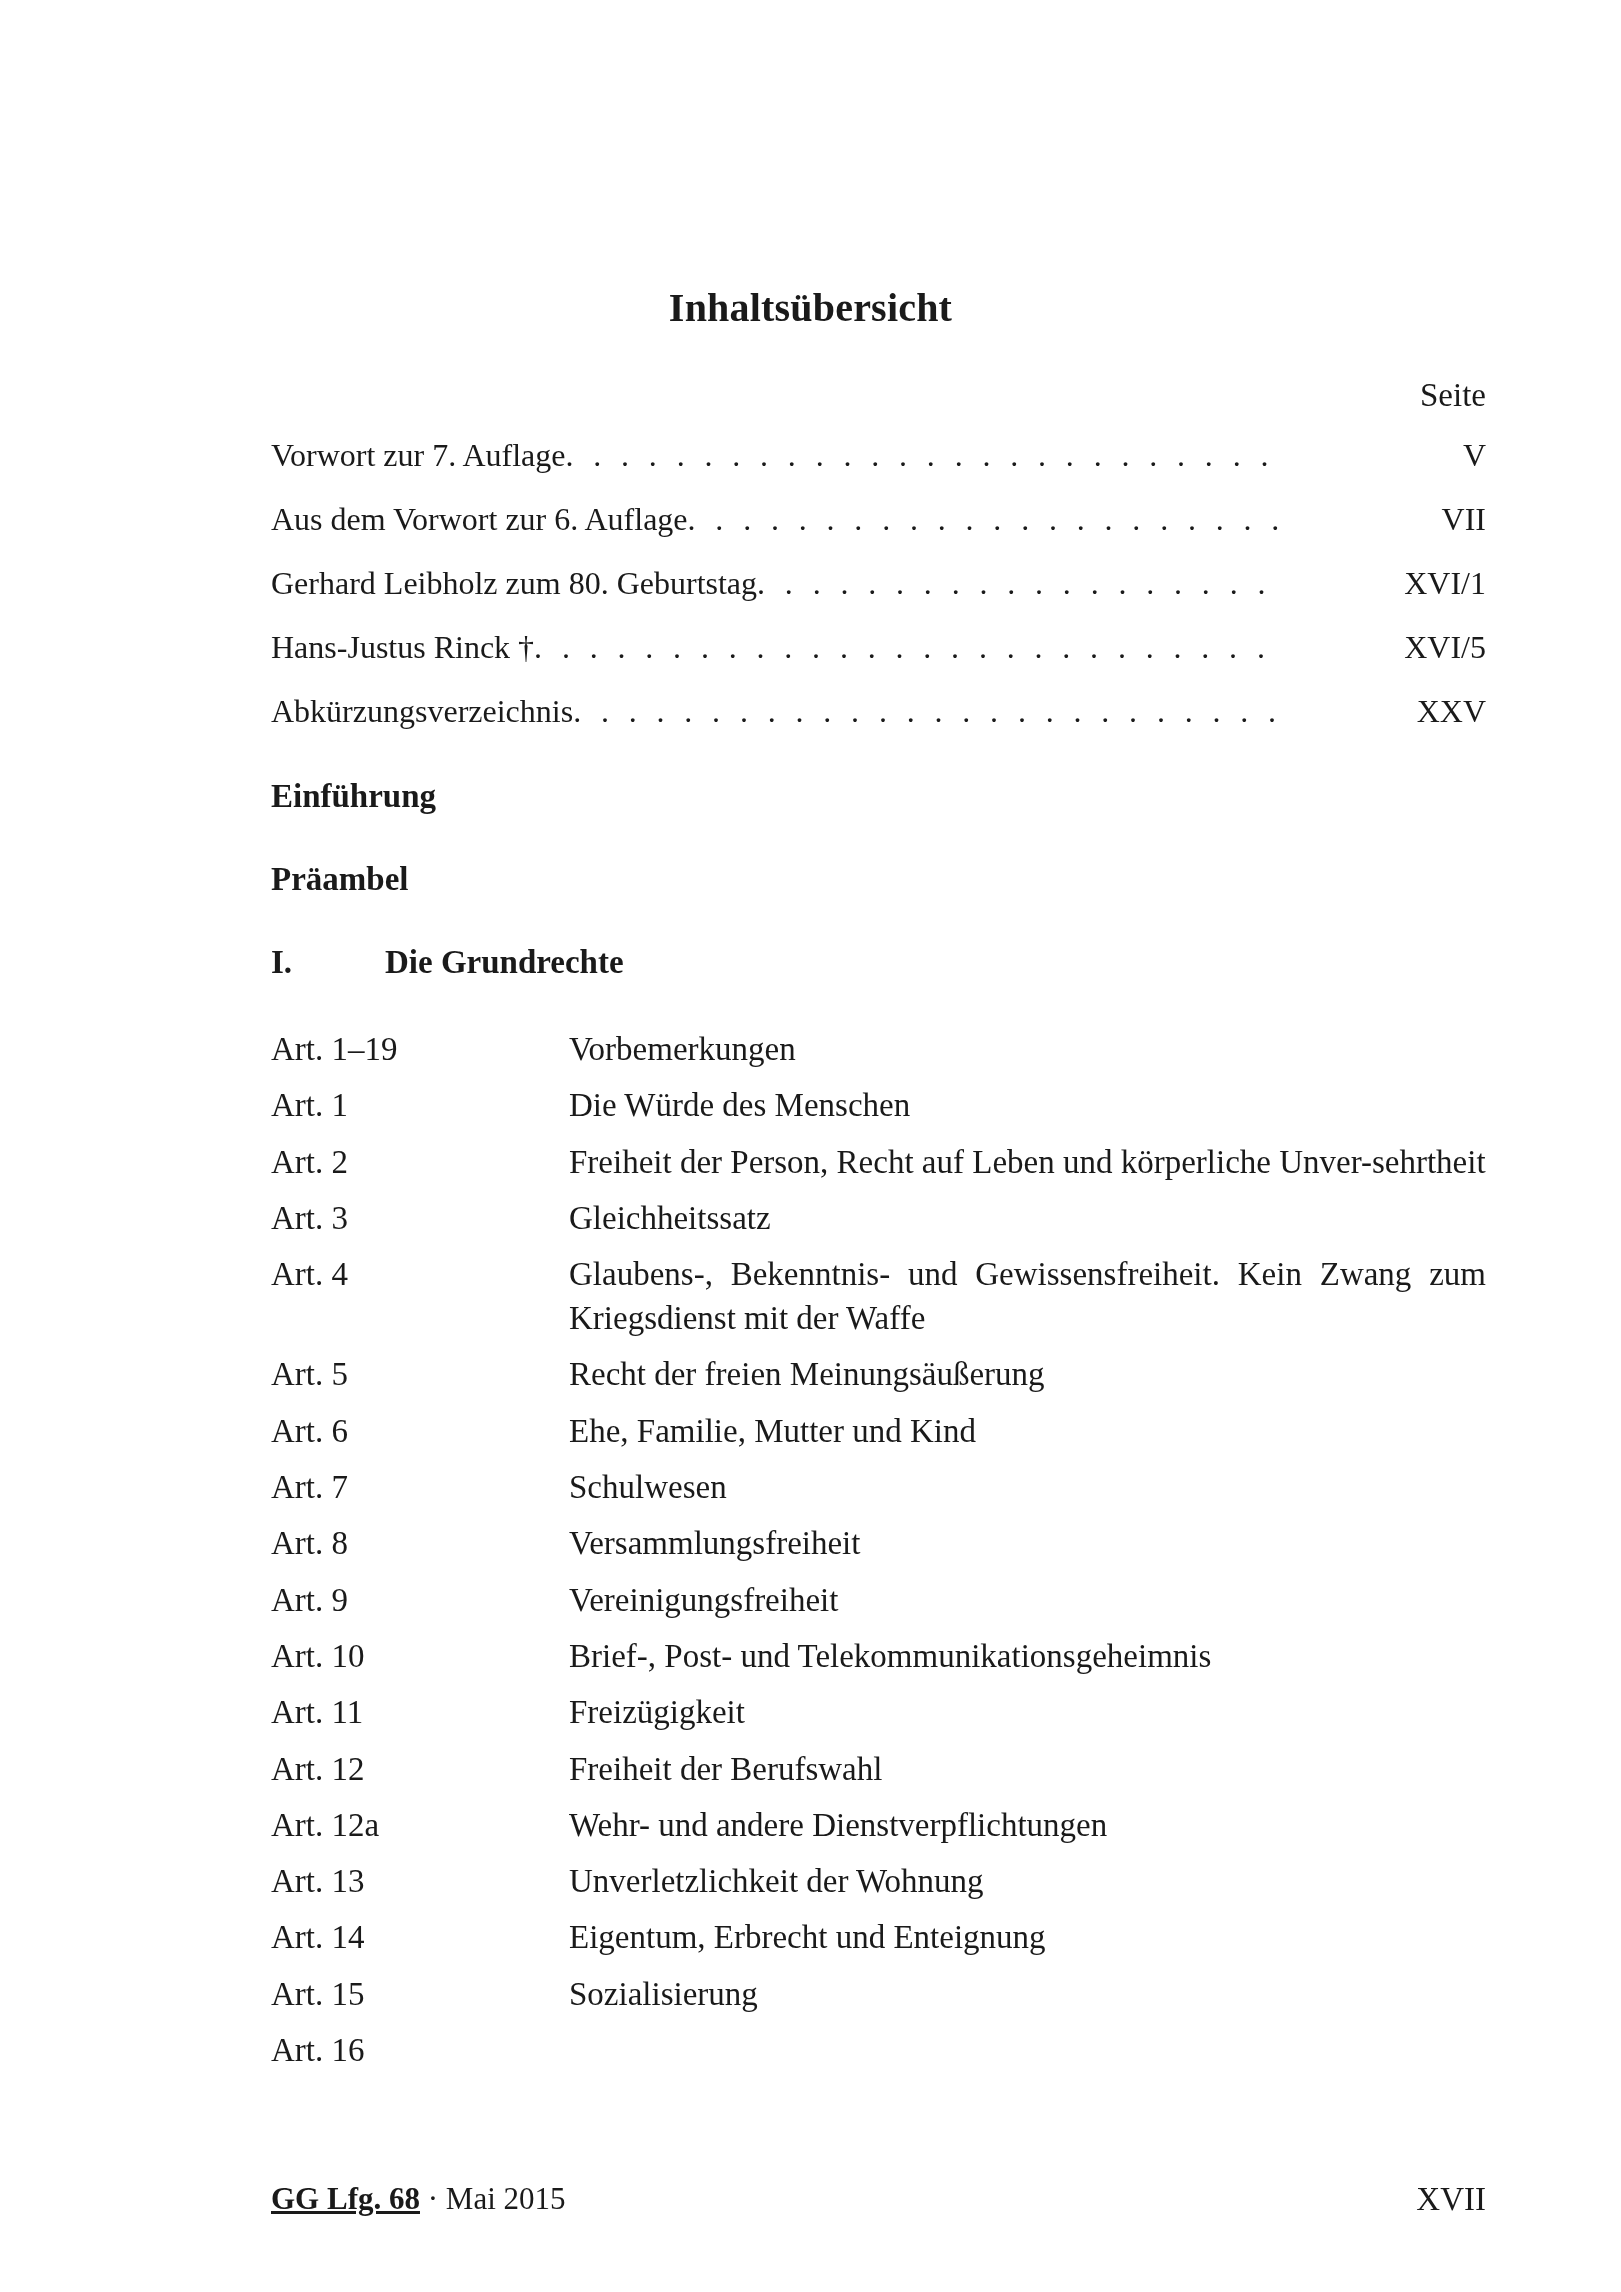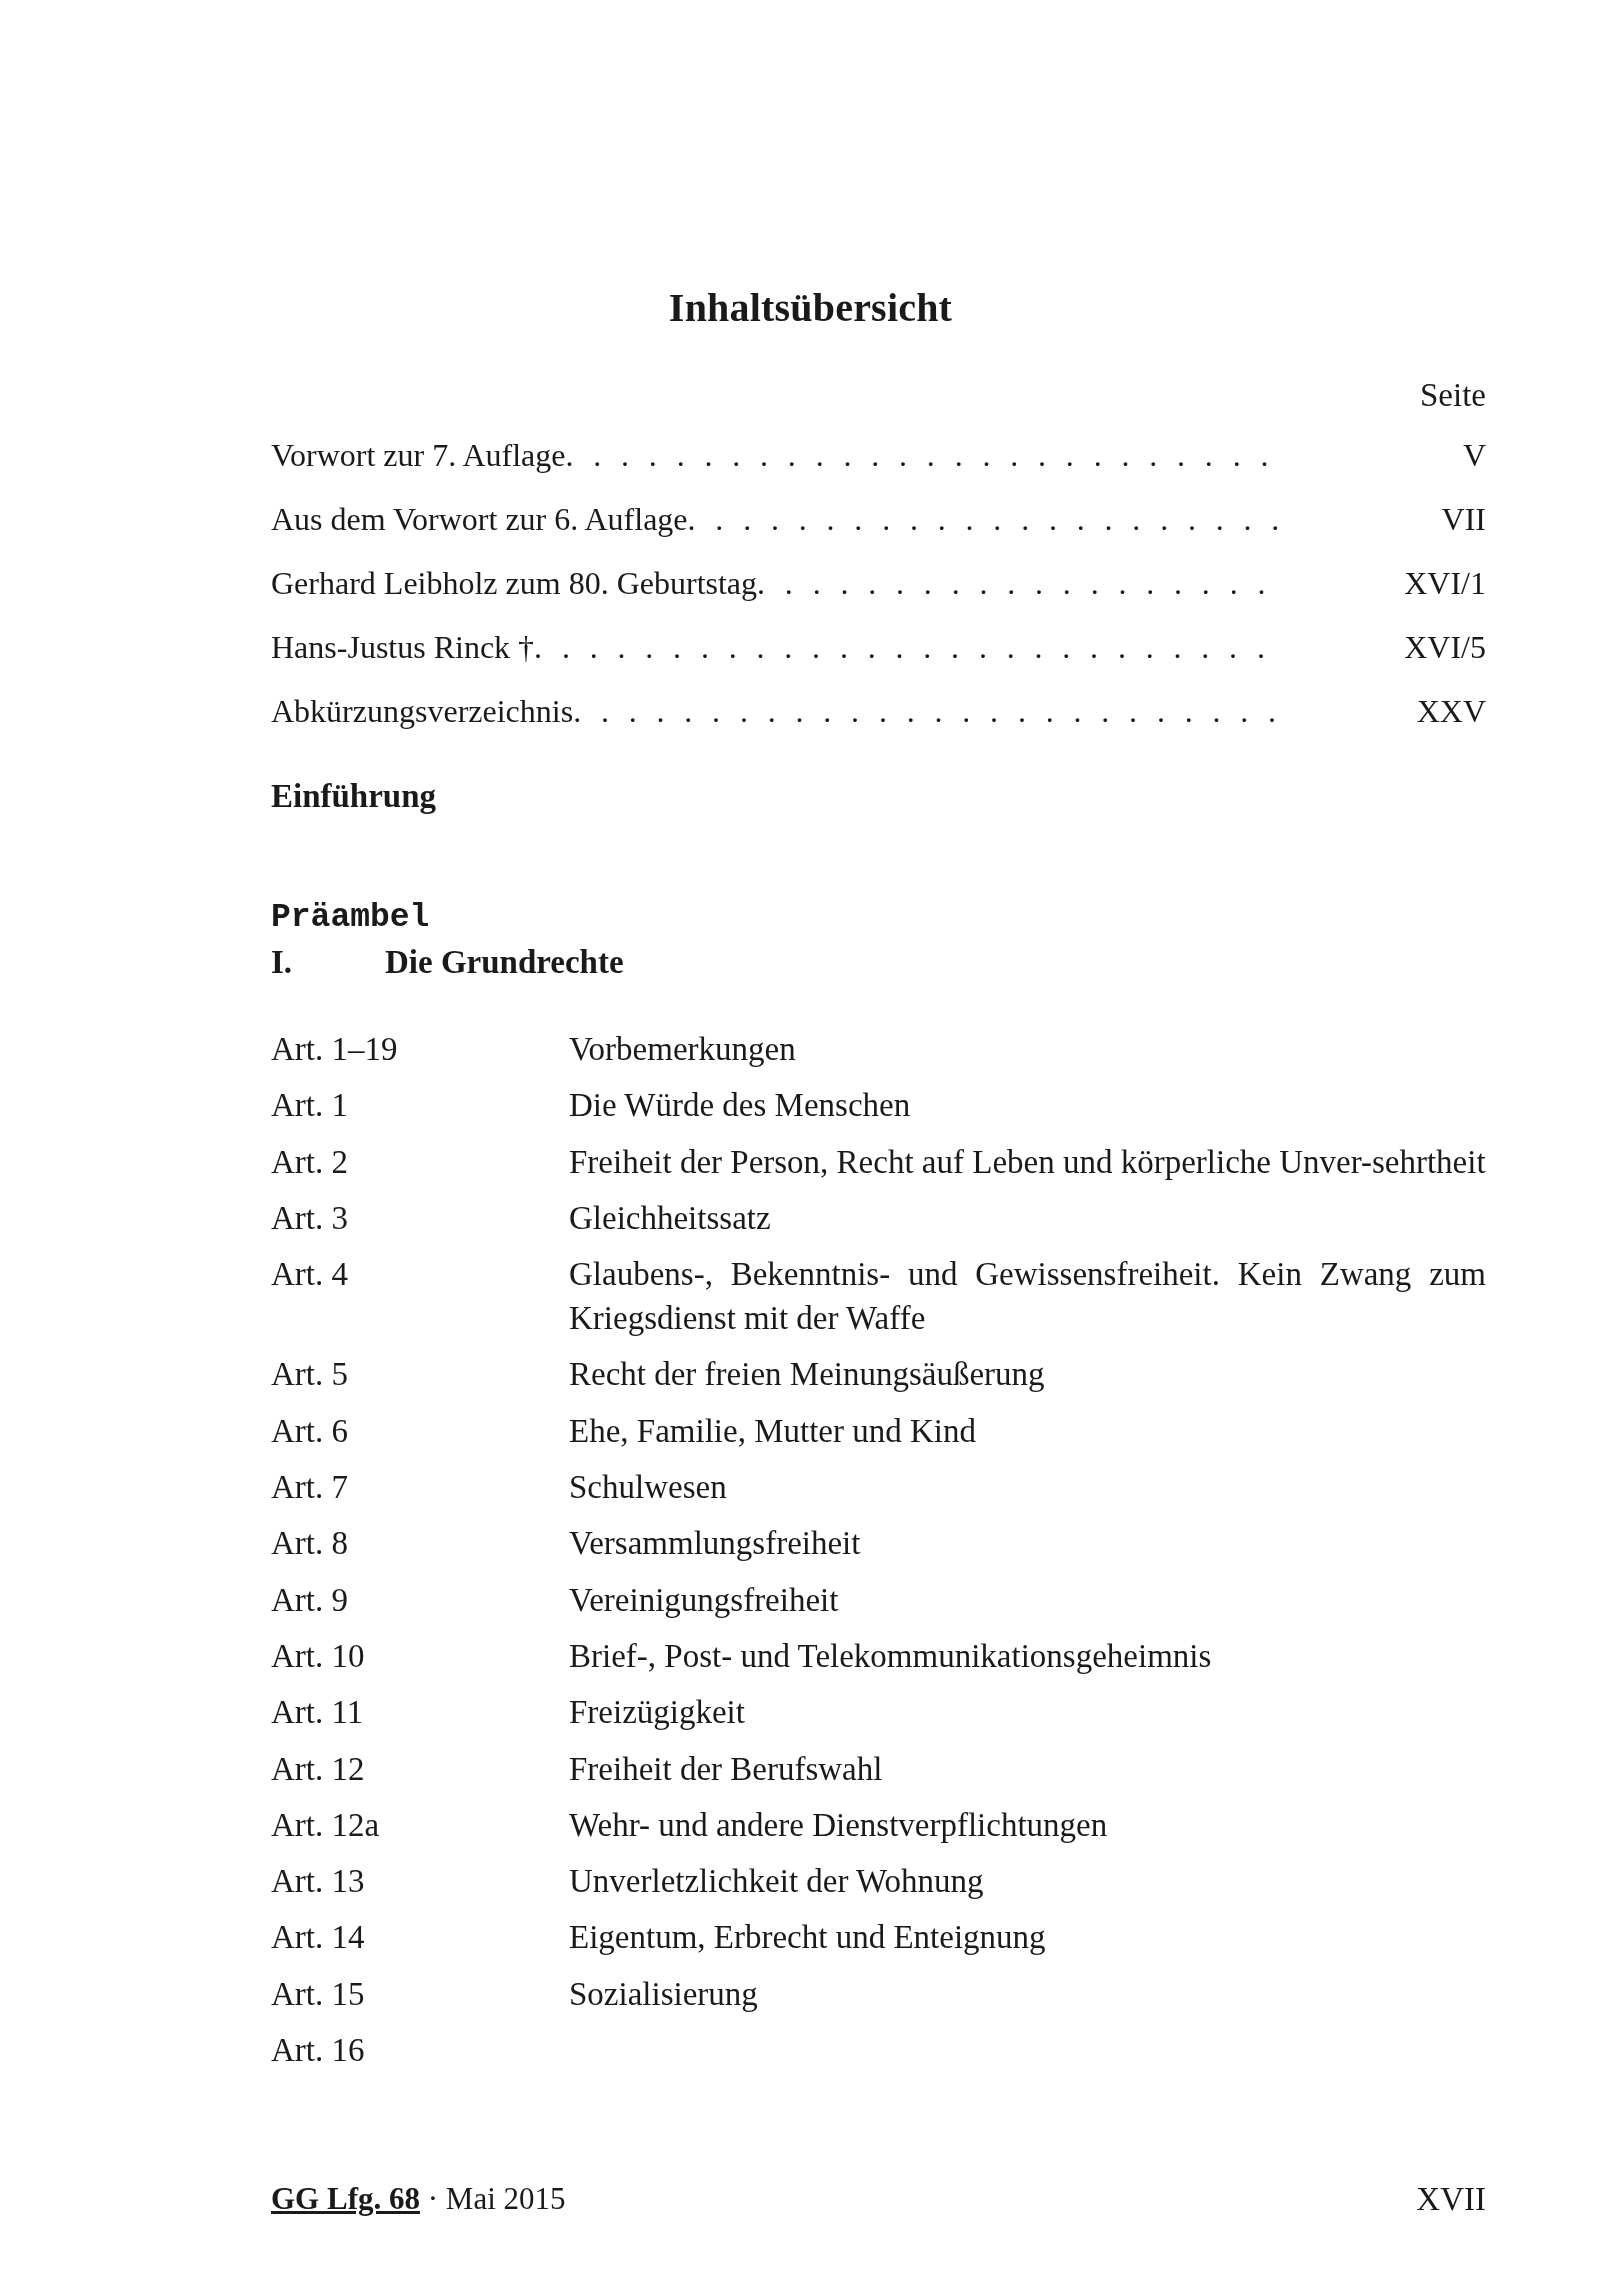--- a/index.html
+++ b/index.html
@@ -52,21 +52,21 @@
     <span class="fm-page">XVI/5</span>
   </div>
   <div class="fm-row">
     <span class="fm-title">Abkürzungsverzeichnis</span>
     <span class="fm-leader"><span>. . . . . . . . . . . . . . . . . . . . . . . . . . . . . . . . . . . . . . . . . . . . . . . . . . . .</span></span>
     <span class="fm-page">XXV</span>
   </div>
 </div>
 
 <div class="section-head" style="top:778px;">Einführung</div>
-<div class="section-head" style="top:899px;font-family:Liberation Mono, monospace;">Präambel</div>
+<div class="section-head" style="top:861px;">Präambel</div>
 <div class="section-head" style="top:944px;">
   <span class="section-num">I.</span><span>Die Grundrechte</span>
 </div>
 
 <div class="art-list">
   <div class="art-row">
       <span class="art-num">Art. 1–19</span>
       <span class="art-text">Vorbemerkungen</span>
     </div>
   <div class="art-row">

